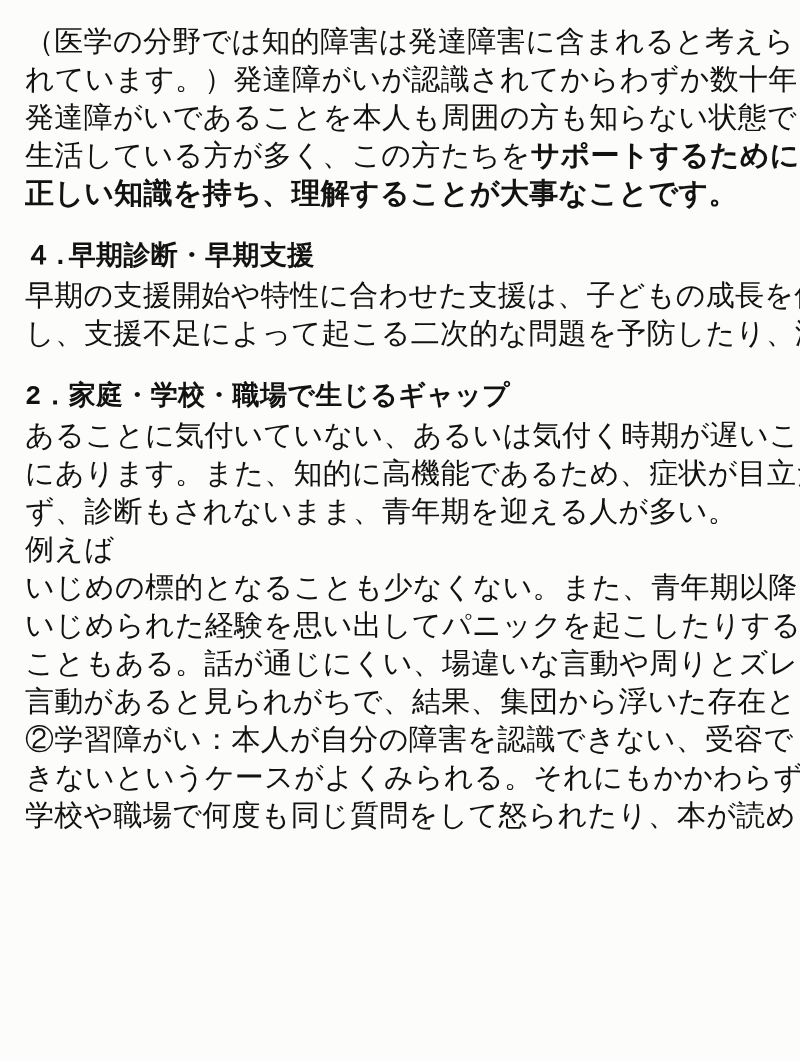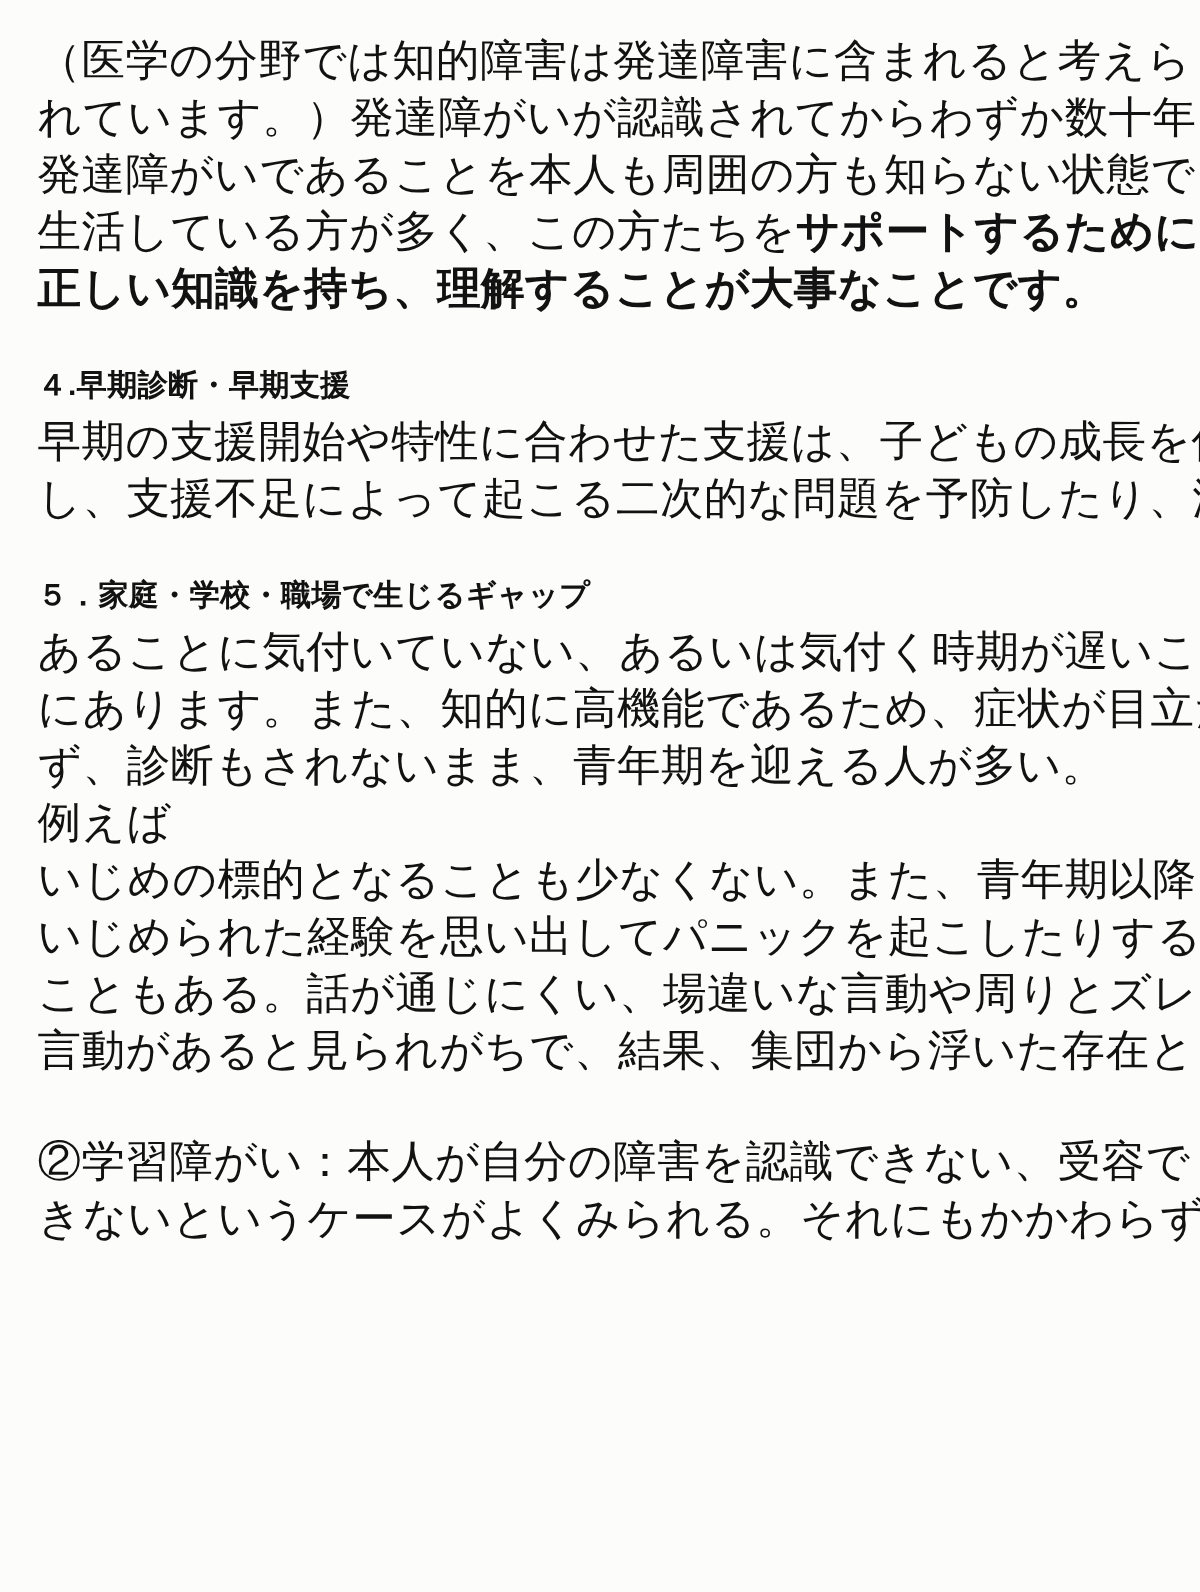--- a/index.html
+++ b/index.html
@@ -24,32 +24,31 @@
     font-size: 29px;
     line-height: 38px;
     white-space: nowrap;
     letter-spacing: 0.3px;
   }
   .bold {
     font-weight: 700;
     font-family: "Liberation Sans", sans-serif;
   }
   .heading {
-    font-size: 20px;
+    font-size: 27px;
     line-height: 38px;
     font-weight: 700;
-    font-family: Liberation Sans, sans-serif;
+    font-family: Liberation Mono, monospace;
     white-space: nowrap;
     letter-spacing: 0.3px;
   }
   .para-gap {
     margin-top: 26px;
   }
   .blank-line-gap {
-    margin-top: 36px;
   }
 </style>
 </head>
 <body>
 
 <div class="page">
 
   <div>
     <div class="line">（医学の分野では知的障害は発達障害に含まれると考えら</div>
     <div class="line">れています。）発達障がいが認識されてからわずか数十年、</div>
@@ -58,32 +57,33 @@
     <div class="line bold">正しい知識を持ち、理解することが大事なことです。</div>
   </div>
 
   <div class="para-gap">
     <div class="heading">４.早期診断・早期支援</div>
     <div class="line">早期の支援開始や特性に合わせた支援は、子どもの成長を促</div>
     <div class="line">し、支援不足によって起こる二次的な問題を予防したり、減</div>
   </div>
 
   <div class="para-gap">
-    <div class="heading">５．家庭・学校・職場で生じるギャップ</div>
+    <div class="heading">2．家庭・学校・職場で生じるギャップ</div>
     <div class="line">あることに気付いていない、あるいは気付く時期が遅いこと</div>
     <div class="line">にあります。また、知的に高機能であるため、症状が目立た</div>
     <div class="line">ず、診断もされないまま、青年期を迎える人が多い。</div>
     <div class="line">例えば</div>
   </div>
 
   <div>
     <div class="line">いじめの標的となることも少なくない。また、青年期以降も、</div>
     <div class="line">いじめられた経験を思い出してパニックを起こしたりする</div>
     <div class="line">こともある。話が通じにくい、場違いな言動や周りとズレタ</div>
     <div class="line">言動があると見られがちで、結果、集団から浮いた存在とし</div>
   </div>
 
   <div class="blank-line-gap">
     <div class="line">②学習障がい：本人が自分の障害を認識できない、受容で</div>
     <div class="line">きないというケースがよくみられる。それにもかかわらず、</div>
+    <div class="line">学校や職場で何度も同じ質問をして怒られたり、本が読め</div>
   </div>
 
 </div>
 
 </body></html>

